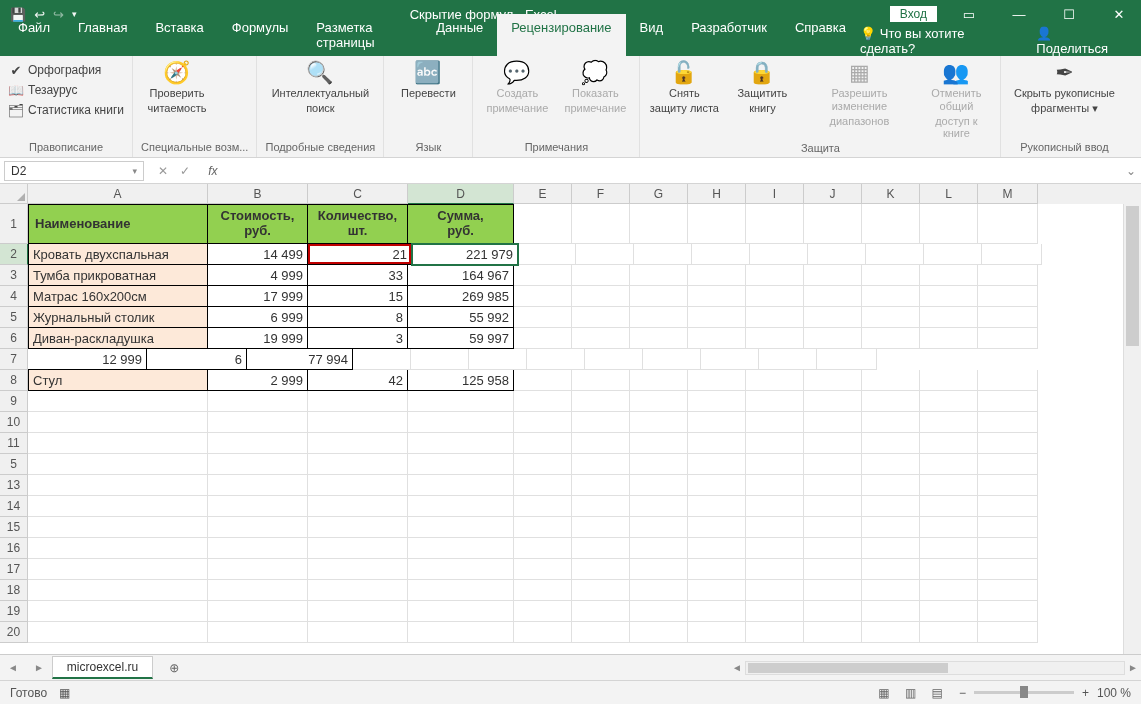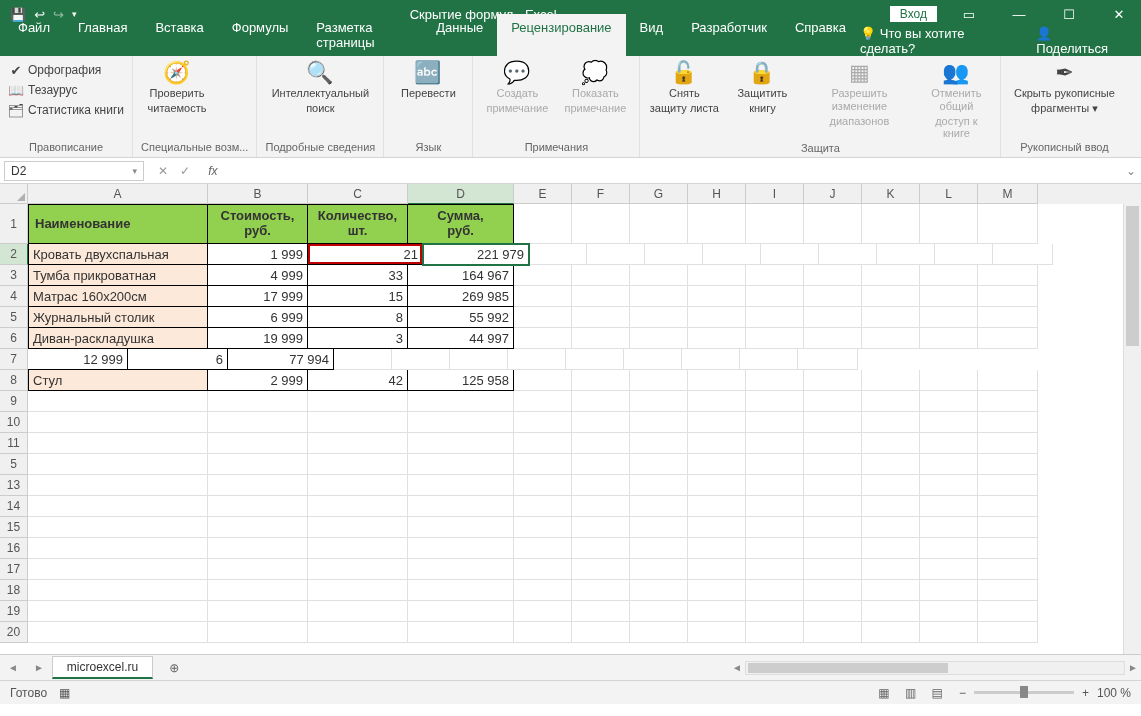--- a/index.html
+++ b/index.html
@@ -282,22 +282,22 @@
           <div class="cell" style="width: 58px;"></div>
           <div class="cell" style="width: 58px;"></div>
           <div class="cell" style="width: 58px;"></div>
           <div class="cell" style="width: 58px;"></div>
           <div class="cell" style="width: 58px;"></div>
           <div class="cell" style="width: 58px;"></div>
           <div class="cell" style="width: 60px;"></div>
         </div>
         <div class="row">
           <div class="cell bordered bleft yellowish" style="width: 180px;">Кровать двухспальная</div>
-          <div class="cell bordered num" style="width: 100px;">1 999</div>
-          <div class="cell bordered num c2-highlight" style="width: 115px;">21</div>
+          <div class="cell bordered num" style="width: 100px;">14 499</div>
+          <div class="cell bordered num c2-highlight" style="width: 104px;">21</div>
           <div class="cell bordered num active-cell" style="width: 106px;">221 979</div>
           <div class="cell" style="width: 58px;"></div>
           <div class="cell" style="width: 58px;"></div>
           <div class="cell" style="width: 58px;"></div>
           <div class="cell" style="width: 58px;"></div>
           <div class="cell" style="width: 58px;"></div>
           <div class="cell" style="width: 58px;"></div>
           <div class="cell" style="width: 58px;"></div>
           <div class="cell" style="width: 58px;"></div>
           <div class="cell" style="width: 60px;"></div>
@@ -344,33 +344,33 @@
           <div class="cell" style="width: 58px;"></div>
           <div class="cell" style="width: 58px;"></div>
           <div class="cell" style="width: 58px;"></div>
           <div class="cell" style="width: 58px;"></div>
           <div class="cell" style="width: 60px;"></div>
         </div>
         <div class="row">
           <div class="cell bordered bleft yellowish" style="width: 180px;">Диван-раскладушка</div>
           <div class="cell bordered num" style="width: 100px;">19 999</div>
           <div class="cell bordered num" style="width: 100px;">3</div>
-          <div class="cell bordered num" style="width: 106px;">44 997</div>
-          <div class="cell" style="width: 58px;"></div>
-          <div class="cell" style="width: 58px;"></div>
-          <div class="cell" style="width: 58px;"></div>
-          <div class="cell" style="width: 58px;"></div>
-          <div class="cell" style="width: 58px;"></div>
-          <div class="cell" style="width: 58px;"></div>
-          <div class="cell" style="width: 58px;"></div>
-          <div class="cell" style="width: 58px;"></div>
-          <div class="cell" style="width: 60px;"></div>
-        </div>
-        <div class="row">
-          <div class="cell bordered num" style="width: 100px;">12 999</div>
+          <div class="cell bordered num" style="width: 106px;">59 997</div>
+          <div class="cell" style="width: 58px;"></div>
+          <div class="cell" style="width: 58px;"></div>
+          <div class="cell" style="width: 58px;"></div>
+          <div class="cell" style="width: 58px;"></div>
+          <div class="cell" style="width: 58px;"></div>
+          <div class="cell" style="width: 58px;"></div>
+          <div class="cell" style="width: 58px;"></div>
+          <div class="cell" style="width: 58px;"></div>
+          <div class="cell" style="width: 60px;"></div>
+        </div>
+        <div class="row">
+          <div class="cell bordered num" style="width: 119px;">12 999</div>
           <div class="cell bordered num" style="width: 100px;">6</div>
           <div class="cell bordered num" style="width: 106px;">77 994</div>
           <div class="cell" style="width: 58px;"></div>
           <div class="cell" style="width: 58px;"></div>
           <div class="cell" style="width: 58px;"></div>
           <div class="cell" style="width: 58px;"></div>
           <div class="cell" style="width: 58px;"></div>
           <div class="cell" style="width: 58px;"></div>
           <div class="cell" style="width: 58px;"></div>
           <div class="cell" style="width: 58px;"></div>

